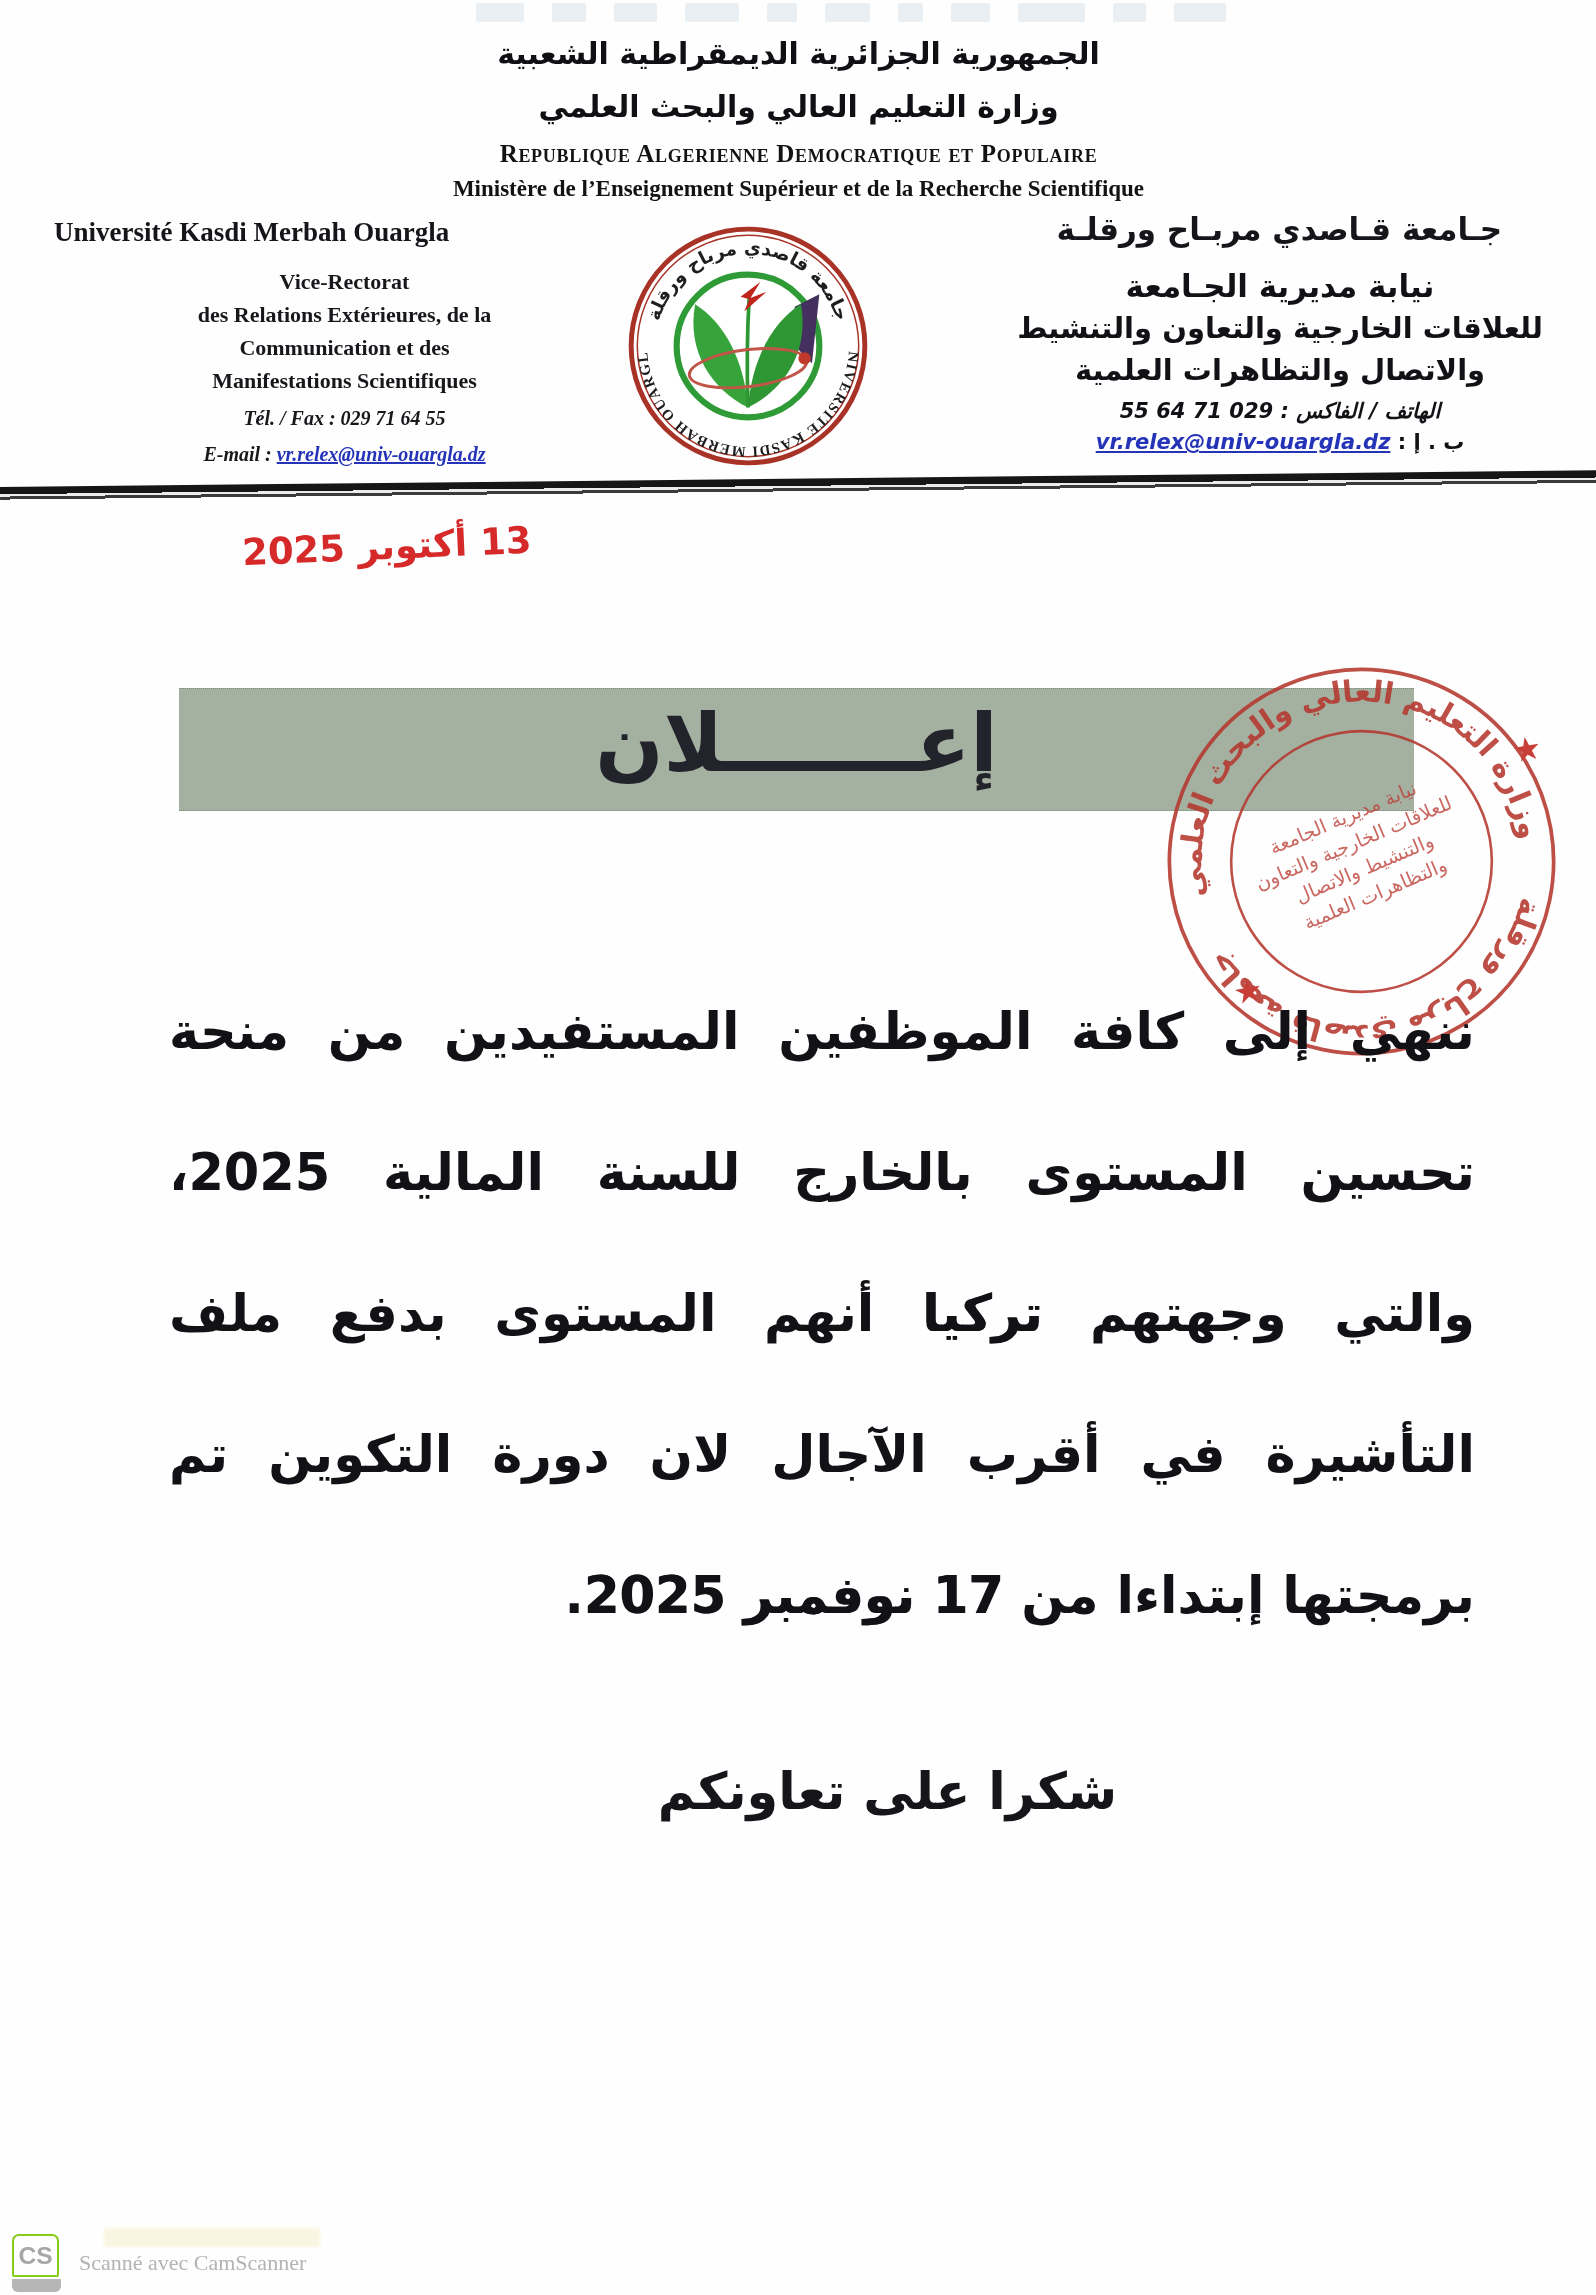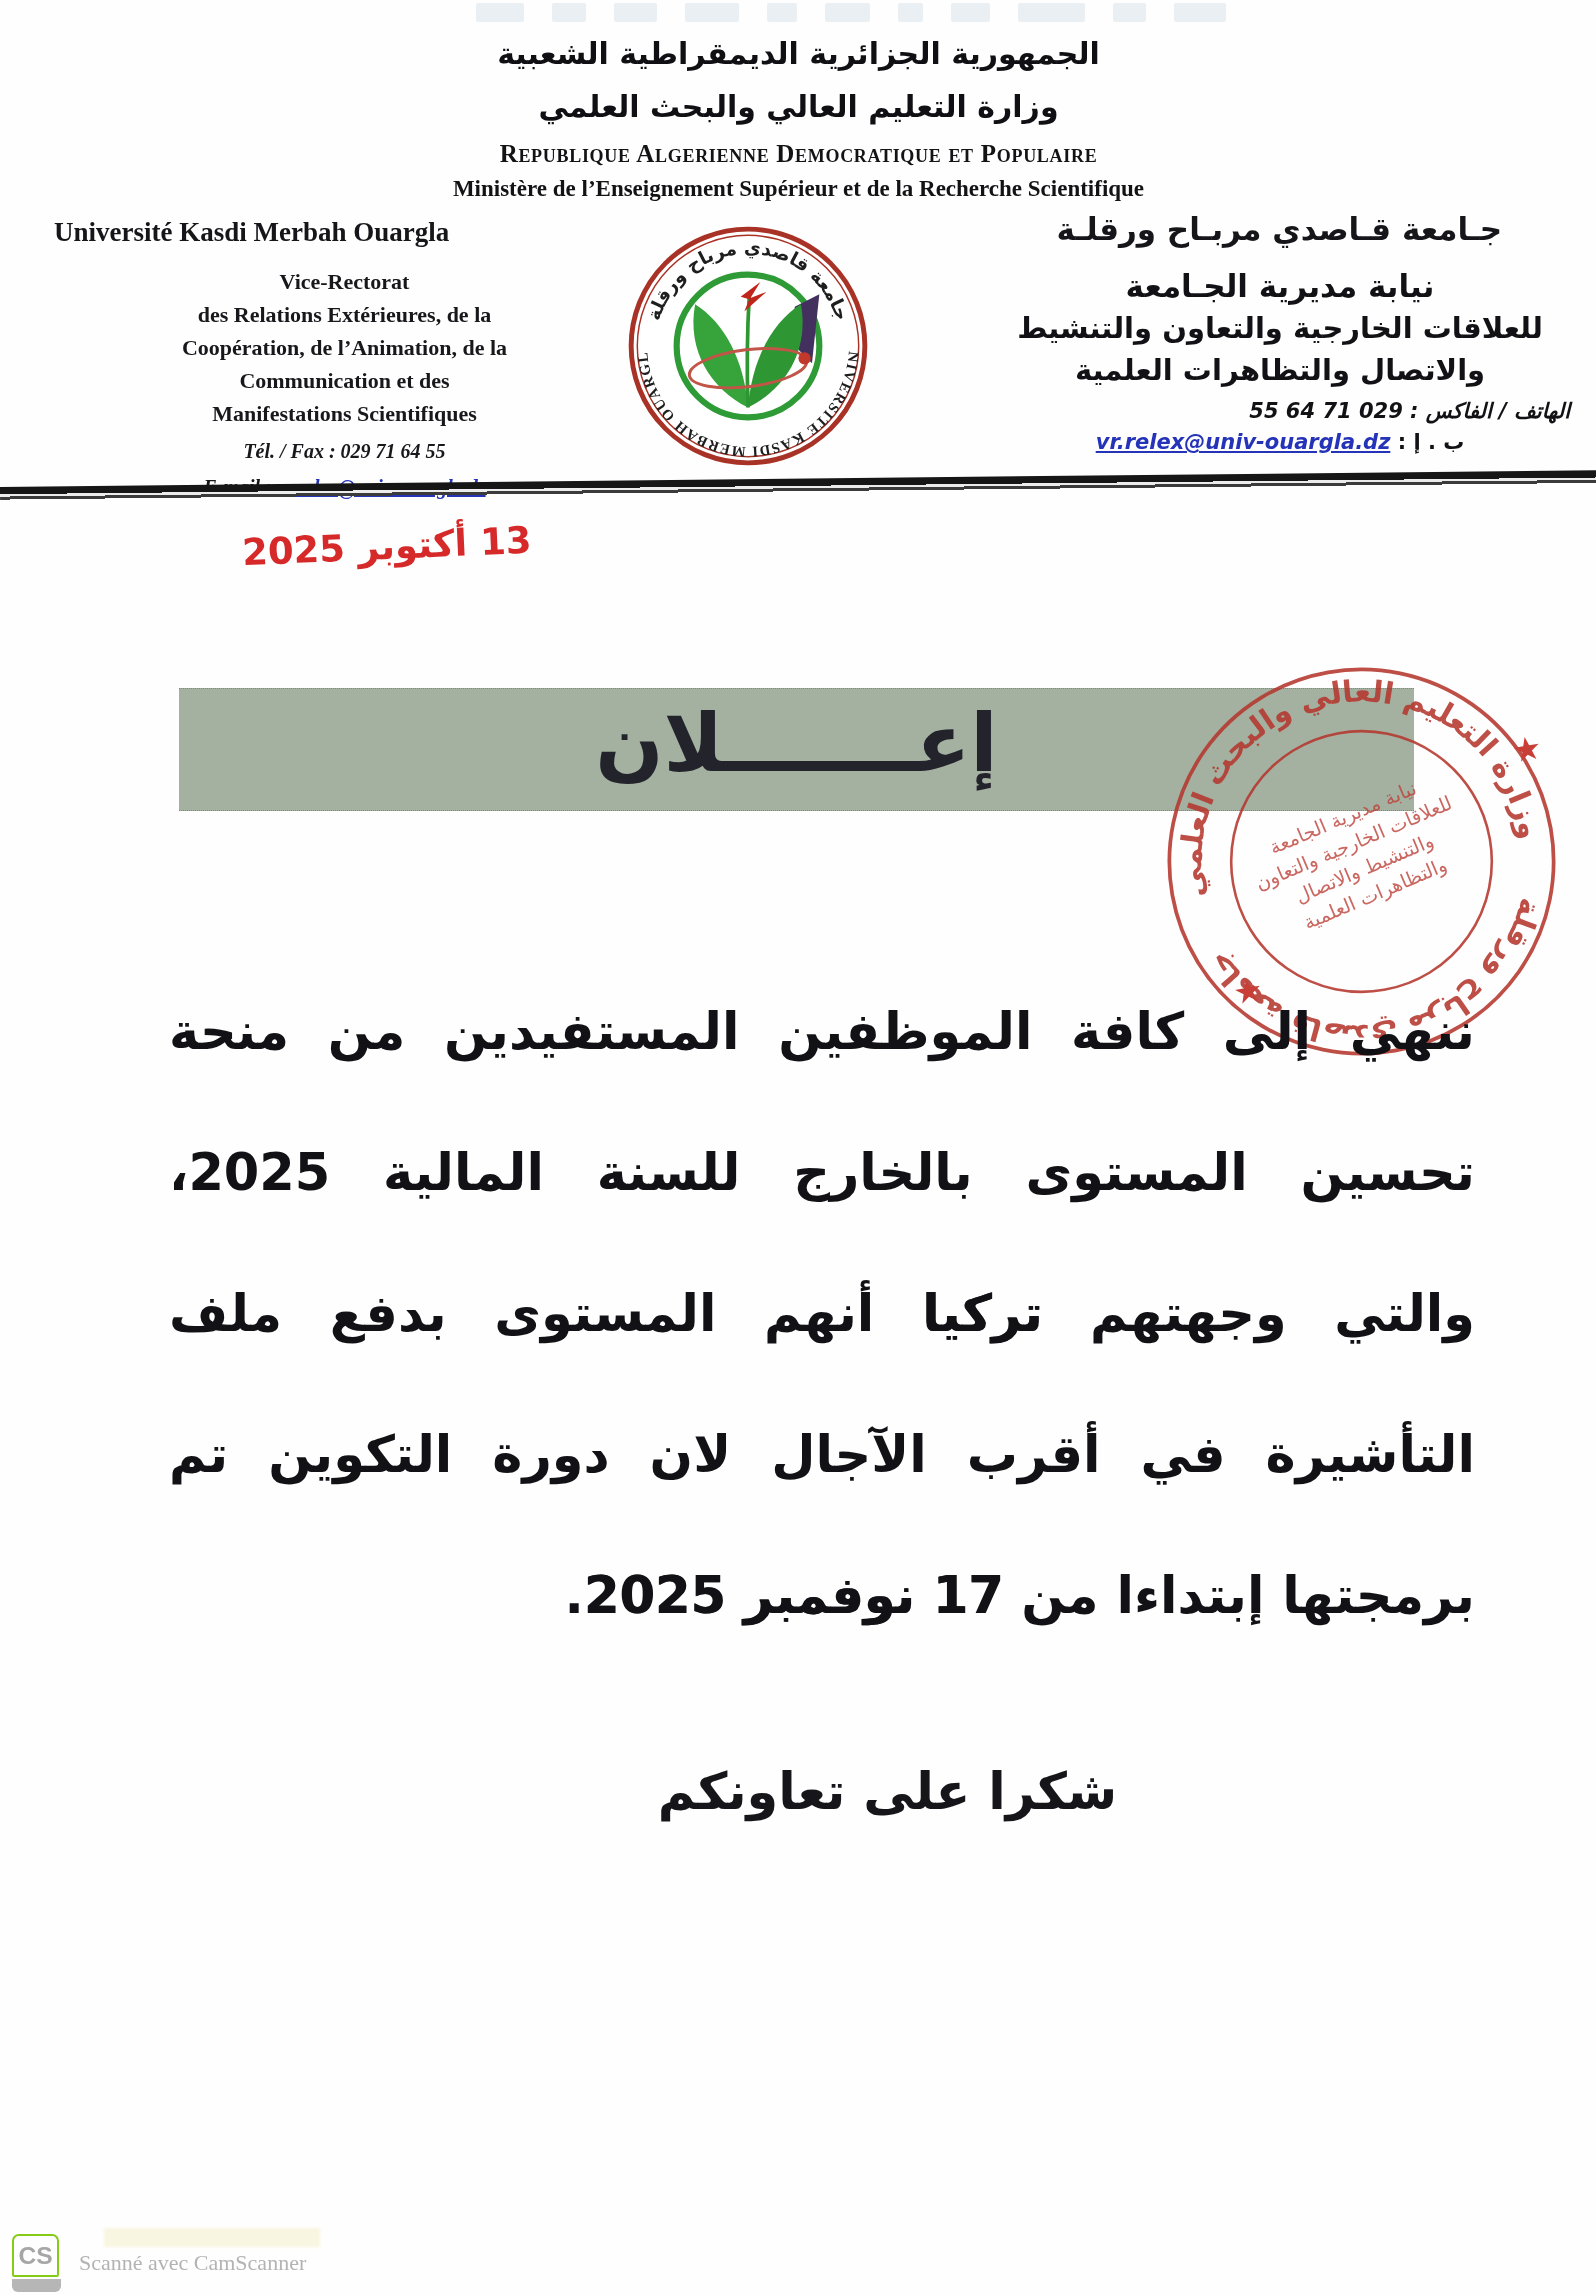--- a/index.html
+++ b/index.html
@@ -51,21 +51,20 @@
   <div class="abs ctr ar arh" style="top:89px;">وزارة التعليم العالي والبحث العلمي</div>
   <div class="abs ctr fr frcaps" style="top:140px;">Republique Algerienne Democratique et Populaire</div>
   <div class="abs ctr fr frmin" style="top:176px;">Ministère de l’Enseignement Supérieur et de la Recherche Scientifique</div>
 
   <div class="abs fr" style="left:54px;top:217px;font-weight:700;font-size:27px;">Université Kasdi Merbah Ouargla</div>
   <div class="abs ar" style="right:119px;top:211px;font-weight:700;font-size:31px;">جـامعة قـاصدي مربـاح ورقلـة</div>
 
   <div class="abs fr office-l" style="left:88px;top:265px;">
     <div>Vice-Rectorat</div>
     <div>des Relations Extérieures, de la</div>
-    <div>Coopération,  de l’Animation, de la</div>
     <div>Communication et des</div>
     <div>Manifestations Scientifiques</div>
     <div class="tel" style="margin-top:4.5px;">Tél. / Fax : 029 71 64 55</div>
     <div class="tel" style="margin-top:3px;"><span>E-mail : </span><span class="email">vr.relex@univ-ouargla.dz</span></div>
   </div>
 
   <svg class="abs" style="left:625px;top:223px;" width="246" height="246" viewBox="0 0 200 200">
     <circle cx="100" cy="100" r="95" fill="#ffffff" stroke="#a93226" stroke-width="4"></circle>
     <circle cx="100" cy="100" r="90" fill="none" stroke="#a93226" stroke-width="1.2"></circle>
     <circle cx="100" cy="100" r="58" fill="#ffffff" stroke="#2f9b36" stroke-width="5"></circle>
@@ -87,21 +86,21 @@
       <path d="M 94,60 L 110,48 L 102,61 L 115,56 L 97,72 L 101,62 Z" fill="#c0251c"></path>
       <ellipse cx="100" cy="118" rx="48" ry="15" fill="none" stroke="#c05548" stroke-width="2.4" transform="rotate(-7 100 118)"></ellipse>
       <circle cx="146" cy="110" r="5" fill="#c0392b"></circle>
     </g>
   </svg>
 
   <div class="abs ar office-r" style="left:990px;top:268px;">
     <div style="font-size:31px;">نيابة مديرية الجـامعة</div>
     <div style="font-size:29px;margin-top:7.4px;">للعلاقات الخارجية والتعاون والتنشيط</div>
     <div style="font-size:29px;margin-top:7.4px;">والاتصال والتظاهرات العلمية</div>
-    <div style="font-size:21px;font-style:italic;font-weight:700;margin-top:12px;text-align:right;">الهاتف / الفاكس : 029 71 64 55</div>
+    <div style="font-size:21px;font-style:italic;font-weight:700;margin-top:12px;">الهاتف / الفاكس : 029 71 64 55</div>
     <div style="font-size:21px;font-weight:700;margin-top:7.4px;"><span>ب . إ : </span><span class="email">vr.relex@univ-ouargla.dz</span></div>
   </div>
 
   <div class="abs divider"></div>
 
   <div class="abs ar datestamp" style="left:242px;top:525px;">13 أكتوبر 2025</div>
 
   <div class="banner abs">
     <div class="banner-title ar">إعـــــــلان</div>
   </div>

